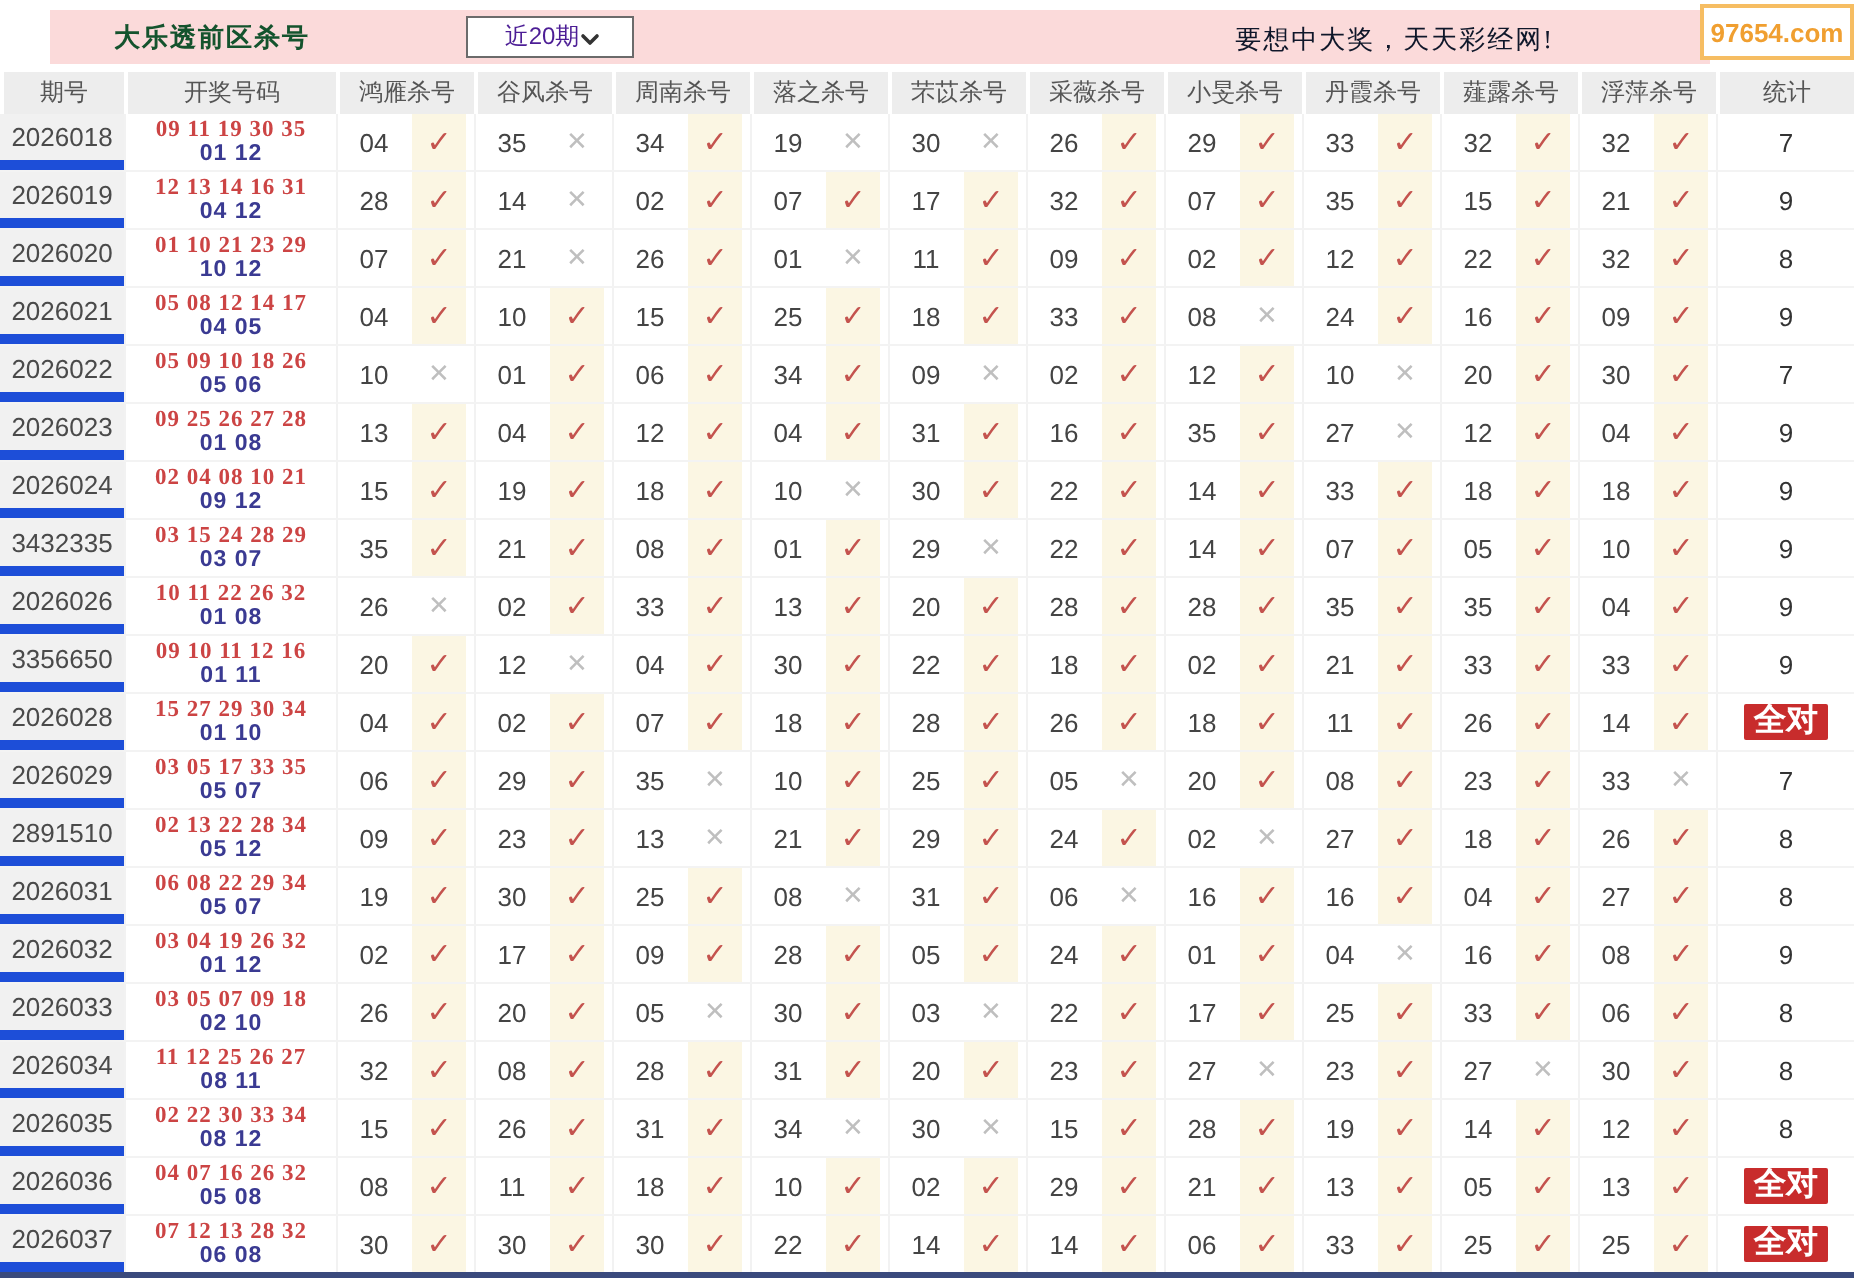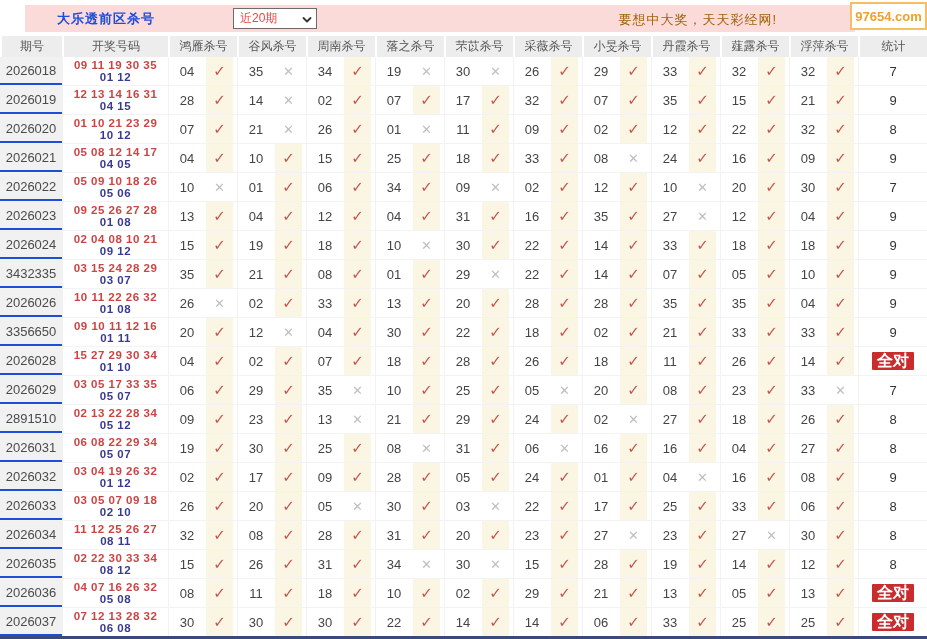--- a/index.html
+++ b/index.html
@@ -7,30 +7,30 @@
     width:927px;height:639px;overflow:hidden;background:#fff;
     font-family:"Liberation Sans","DejaVu Sans",sans-serif;
     position:relative;
   }
   
   .banner{
     position:absolute;left:25px;top:5px;width:830px;height:27px;
     background:#fbdada;display:flex;align-items:center;
   }
   .banner-title{
-    margin-left:32px;font-size:13px;font-weight:bold;color:#1d4ed8;letter-spacing:1px;
+    margin-left:32px;font-size:13px;font-weight:bold;color:#14532d;letter-spacing:1px;
   }
   .period-select{
     margin-left:78px;width:72px;height:19px;background:#fff;
-    border:1px solid #6b6b6b;display:flex;align-items:center;justify-content:space-between;
-    padding:0 4px 0 6px;font-size:12px;color:#ef4444;cursor:default;
+    border:1px solid #6b6b6b;display:flex;align-items:center;justify-content:center;
+    padding:0 4px 0 6px;font-size:12px;color:#4c1d95;cursor:default;
   }
   .chev{width:10px;height:10px;}
   .promo{
-    position:absolute;right:78px;top:6px;font-size:13px;color:#a16207;letter-spacing:1px;
+    position:absolute;right:78px;top:6px;font-size:13px;color:#0f172a;letter-spacing:1px;font-family:Liberation Serif, serif;
   }
   .logo-box{
     position:absolute;right:0;top:2px;width:73px;height:24px;background:#fff;
     border:2px solid #f6bd62;display:flex;align-items:center;justify-content:center;
     font-size:13px;font-weight:bold;color:#f09f30;z-index:3;text-align:right;
   }
   
   .grid-row{
     display:grid;
     grid-template-columns:62px 106px repeat(10,69px) 69px;
@@ -40,24 +40,24 @@
   .th{
     background:#ededed;color:#555;font-size:12px;
     display:flex;align-items:center;justify-content:center;
     border-left:2px solid #fff;white-space:nowrap;
   }
   .tbody{position:absolute;left:0;top:57px;width:927px;}
   .trow{height:28px;border-bottom:1px solid #f3f3f3;}
   .td{display:flex;align-items:center;justify-content:center;border-left:1px solid #f2f2f2;}
   .period{
     background:#f1f1f1;color:#4a4a4a;font-size:13px;border-left:none;
-    border-bottom:2px solid #1d4ed8;
+    border-bottom:5px solid #1d4ed8;
   }
   .draw{flex-direction:column;line-height:12px;font-size:11.5px;font-weight:bold;letter-spacing:0.5px;}
-  .draw .front{color:#cc4444;}
+  .draw .front{color:#cc4444;font-family:Liberation Serif, serif;}
   .draw .back{color:#3a3a92;}
   .kcell{justify-content:flex-start;padding:0;}
   .kn{width:36px;text-align:center;font-size:13px;color:#444;}
   .km{
     width:27px;height:100%;margin-left:1px;display:flex;align-items:center;justify-content:center;
     font-size:15px;
   }
   .km.hit{background:#fbf6e3;color:#c4534e;font-weight:bold;}
   .km.miss{color:#bfbfbf;font-size:13px;}
   .stat{font-size:13px;color:#333;}
@@ -147,21 +147,21 @@
       <div class="td kcell">
         <div class="kn">32</div>
         <div class="km hit">✓</div>
       </div>
       <div class="td stat">7</div>
     </div>
     <div class="trow grid-row">
       <div class="td period">2026019</div>
       <div class="td draw">
         <div class="front">12 13 14 16 31</div>
-        <div class="back">04 15</div>
+        <div class="back">04 12</div>
       </div>
       <div class="td kcell">
         <div class="kn">28</div>
         <div class="km hit">✓</div>
       </div>
       <div class="td kcell">
         <div class="kn">14</div>
         <div class="km miss">✕</div>
       </div>
       <div class="td kcell">

